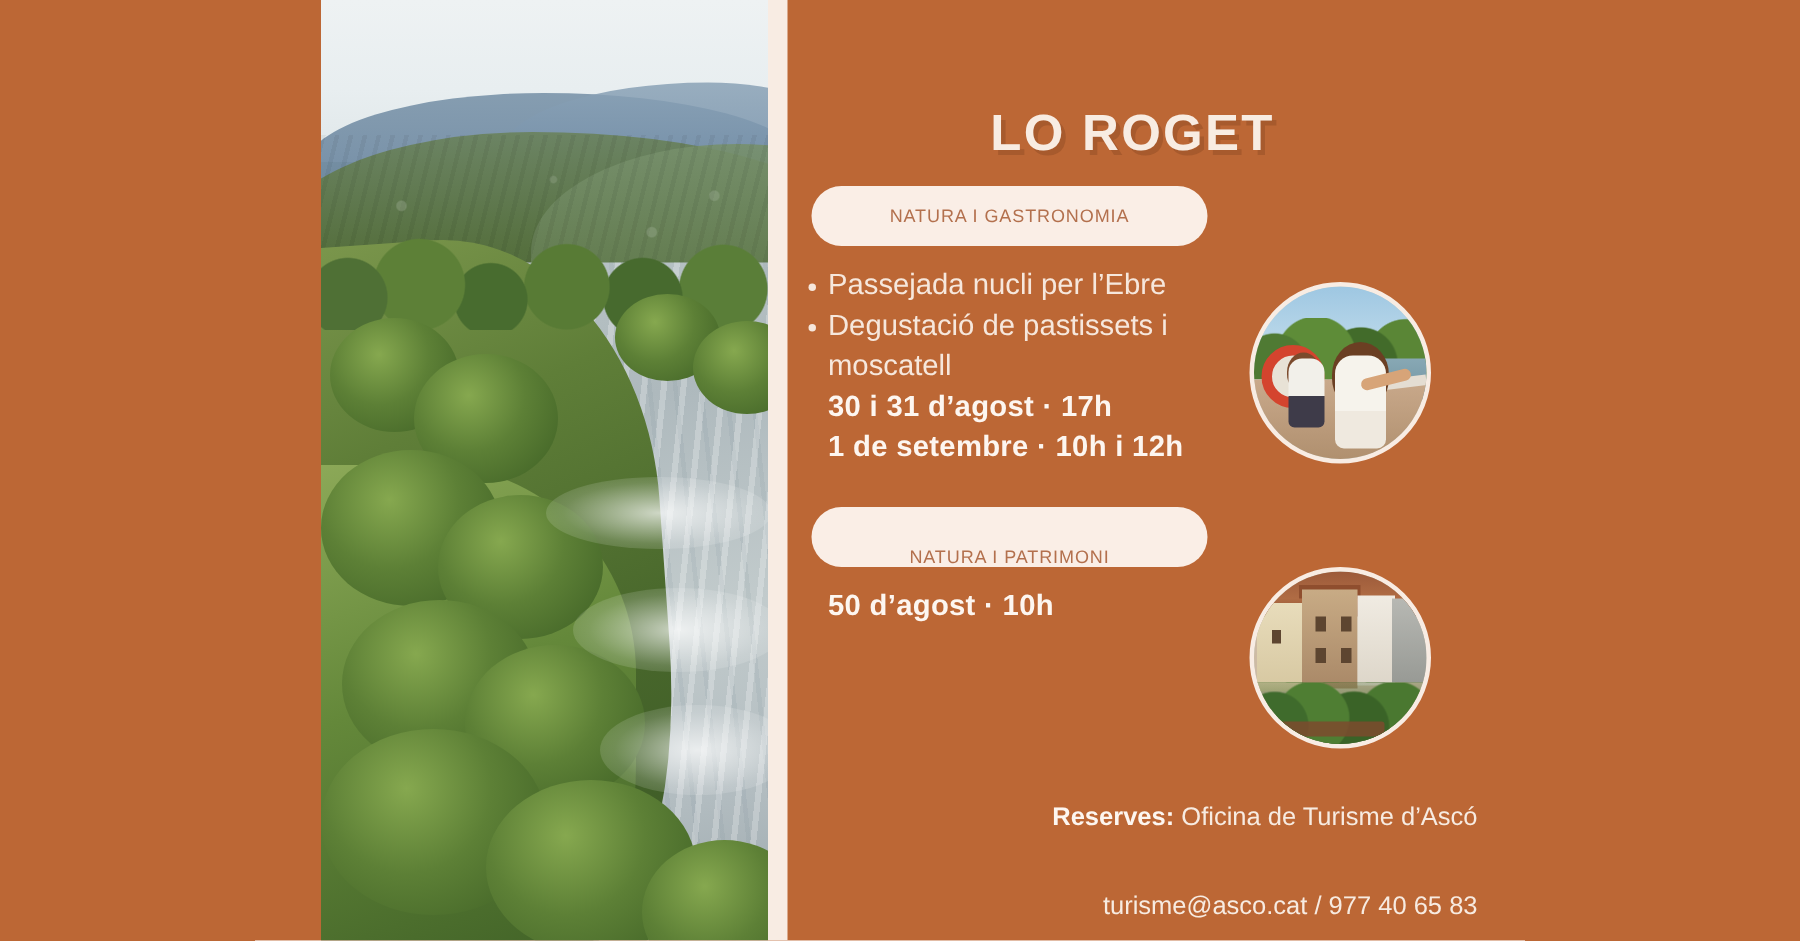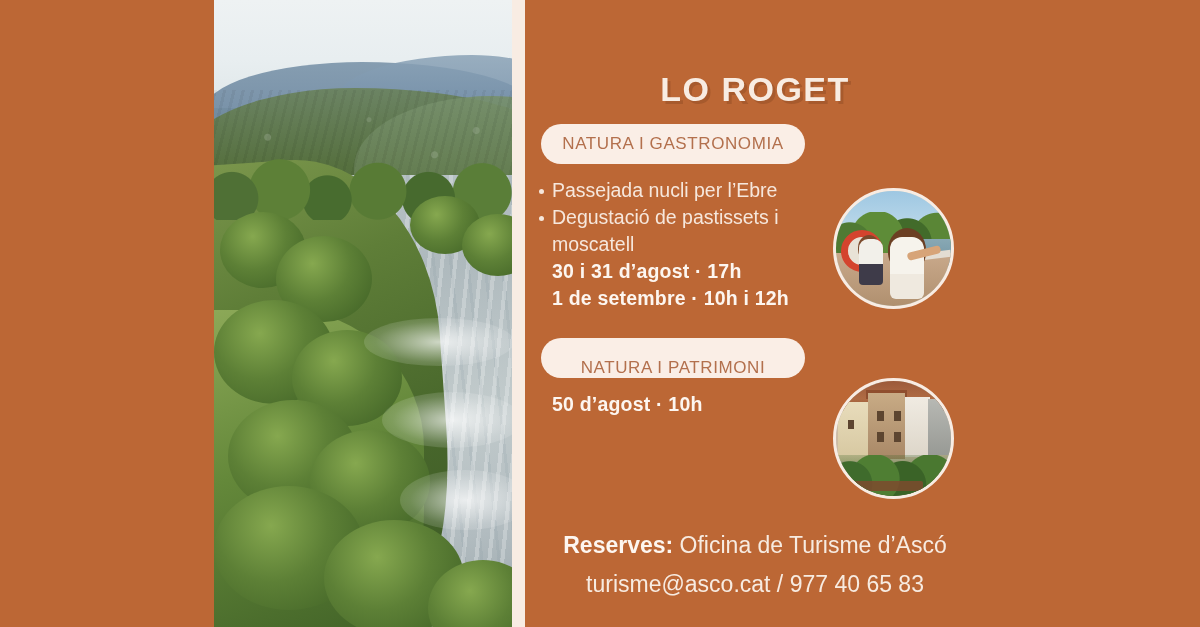--- a/index.html
+++ b/index.html
@@ -133,21 +133,21 @@
     white-space: nowrap;
     margin-top: 36px;
   }
 
   .pill {
     position: absolute;
     height: 40px;
     border-radius: 20px;
     background: #faeee6;
     color: #b3704d;
-    font-size: 17px;
+    font-size: 12px;
     letter-spacing: .6px;
     display: flex;
     align-items: center;
     justify-content: center;
   }
   #pill-1 { left: 541px; top: 124px; width: 264px; }
   #pill-2 { left: 541px; top: 338px; width: 264px; align-items: flex-end; }
 
   .bullets {
     position: absolute;
@@ -250,27 +250,27 @@
       radial-gradient(circle at 58% 72%, #3a6327 0 23px, transparent 24px),
       radial-gradient(circle at 82% 60%, #4a7830 0 25px, transparent 26px),
       linear-gradient(180deg, rgba(60,100,40,.25) 0%, #3c6328 100%); }
   .c2-planter { position:absolute; bottom:4%; left:14%; width:62%; height:9%;
     background:#7d4a2e; border-radius:2px; opacity:.85; }
 
   .footer {
     position: absolute;
     left: 525px;
     width: 460px;
-    text-align: center;
+    text-align: right;
     color: #f7ebe1;
-    font-size: 23px;
+    font-size: 17px;
     line-height: 28px;
   }
   #footer-1 { top: 531px; }
-  #footer-2 { top: 570px; }
+  #footer-2 { top: 590px; }
   .footer b { font-weight: 700; color: #fdf6f0; }
 </style>
 </head>
 <body>
 
 <div id="poster" style="background: rgb(188, 103, 53);">
 
   <div class="photo-panel">
     <div class="sky"></div>
     <div class="far-ridge"></div>

